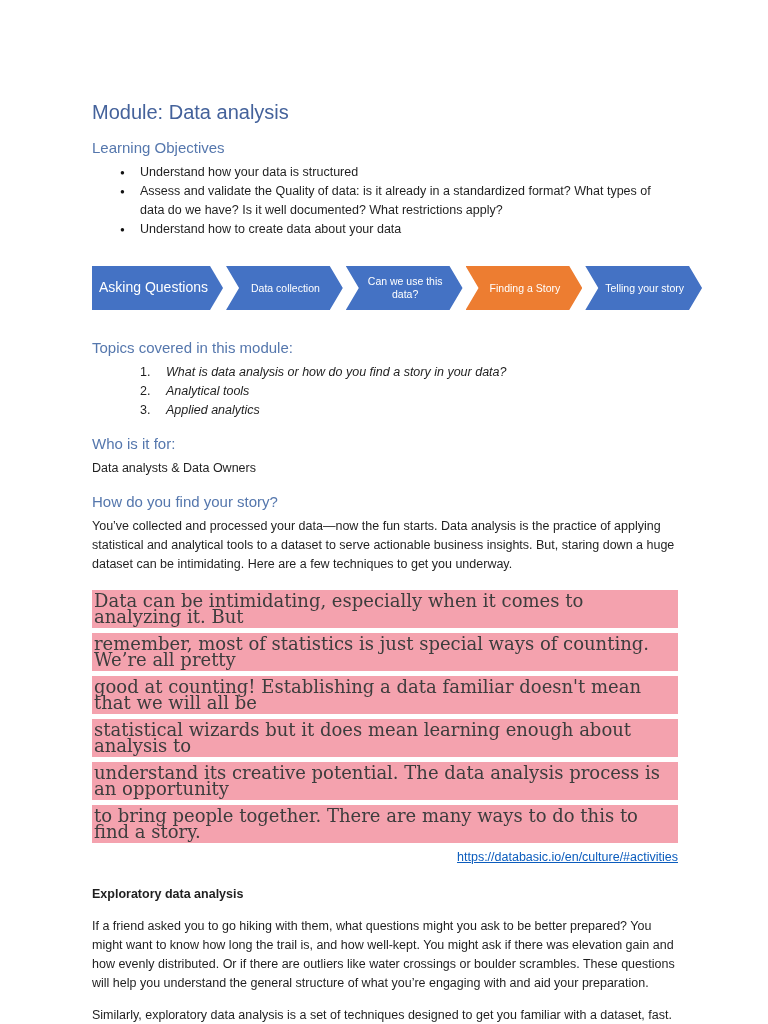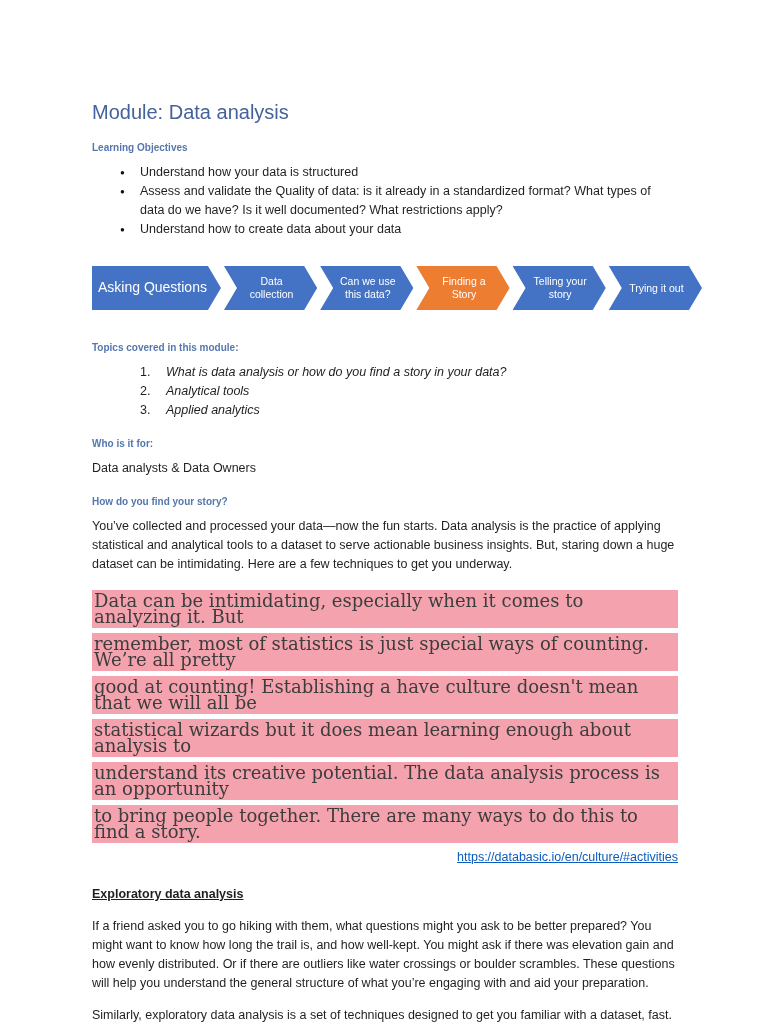--- a/index.html
+++ b/index.html
@@ -4,21 +4,21 @@
 <style>
   html,body { margin:0; padding:0; background:#ffffff; }
   .page {
     position:relative; width:768px; height:1024px; background:#ffffff;
     box-sizing:border-box; padding:100px 90px 0 92px;
     font-family:"Liberation Sans", sans-serif;
     font-size:12.5px; line-height:19px; color:var(--body-color,#1f1f1f);
     overflow:hidden;
   }
   .doc-title { font-size:20px; line-height:24px; font-weight:400; color:var(--title-color,#44629B); margin:0 0 9px 0; }
-  .sec-heading { font-size:10px; line-height:19px; font-weight:700; color:var(--heading-color,#5577AD); margin:14px 0 6px 0; }
+  .sec-heading { font-size:15px; line-height:19px; font-weight:400; color:var(--heading-color,#5577AD); margin:14px 0 6px 0; }
   .bullets { margin:2px 0 0 0; }
   .bullet-row { display:flex; }
   .bullet-glyph { width:20px; margin-left:28px; font-size:8px; line-height:19px; flex:none; color:#111; }
   .bullet-text { flex:1; }
   .num-row { display:flex; }
   .num-glyph { width:26px; margin-left:48px; flex:none; }
   .num-text { flex:1;font-style:italic; }
 
   .process { display:flex; gap:3px; height:44px; width:610px; margin:27px 0 0 0; }
   .step {
@@ -33,21 +33,21 @@
     flex:1.28; white-space:nowrap; padding-left:6px; font-size:14px;
   }
   .step.active { background:var(--step-orange,#ED7D31); }
 
   .after-process { margin-top:28px; }
   .body-p { margin:6px 0 0 0; }
   .quote { margin-top:16px; font-family:"DejaVu Serif", serif; font-size:18px; line-height:16px; color:var(--quote-text,#3D3D3D); }
   .quote-line { background:var(--quote-highlight,#F4A2AE); padding:3px 5px 3px 2px; margin-bottom:5px; }
   .link-row { text-align:right; margin-top:5px; }
   .link-row a { color:var(--link-color,#0B5CBD); text-decoration:underline; cursor:pointer; }
-  .bold-heading { font-weight:700; margin:18px 0 0 0;text-decoration:underline; }
+  .bold-heading { font-weight:700; margin:18px 0 0 0; }
   .para { margin:13px 0 0 0; }
 </style>
 </head>
 <body>
 
 <div class="page">
 
   <h1 class="doc-title">Module: Data analysis</h1>
 
   <h2 class="sec-heading">Learning Objectives</h2>
@@ -75,23 +75,20 @@
       </div>
     <div class="step">
         <span>Can we use this data?</span>
       </div>
     <div class="step active">
         <span>Finding a Story</span>
       </div>
     <div class="step">
         <span>Telling your story</span>
       </div>
-    <div class="step">
-        <span>Trying it out</span>
-      </div>
   </div>
 
   <h2 class="sec-heading after-process">Topics covered in this module:</h2>
   <div>
     <div class="num-row">
       <span class="num-glyph">1.</span>
       <span class="num-text">What is data analysis or how do you find a story in your data?</span>
     </div>
     <div class="num-row">
       <span class="num-glyph">2.</span>
@@ -105,21 +102,21 @@
 
   <h2 class="sec-heading">Who is it for:</h2>
   <div class="body-p" style="margin-top:4px">Data analysts &amp; Data Owners</div>
 
   <h2 class="sec-heading">How do you find your story?</h2>
   <div class="body-p" style="margin-top:0">You’ve collected and processed your data—now the fun starts. Data analysis is the practice of applying statistical and analytical tools to a dataset to serve actionable business insights. But, staring down a huge dataset can be intimidating. Here are a few techniques to get you underway.</div>
 
   <div class="quote">
     <div class="quote-line">Data can be intimidating, especially when it comes to analyzing it. But</div>
     <div class="quote-line">remember, most of statistics is just special ways of counting. We’re all pretty</div>
-    <div class="quote-line">good at counting! Establishing a have culture doesn't mean that we will all be</div>
+    <div class="quote-line">good at counting! Establishing a data familiar doesn't mean that we will all be</div>
     <div class="quote-line">statistical wizards but it does mean learning enough about analysis to</div>
     <div class="quote-line">understand its creative potential. The data analysis process is an opportunity</div>
     <div class="quote-line">to bring people together. There are many ways to do this to find a story.</div>
   </div>
 
   <div class="link-row">
     <a>https://databasic.io/en/culture/#activities</a>
   </div>
 
   <div class="bold-heading">Exploratory data analysis</div>

